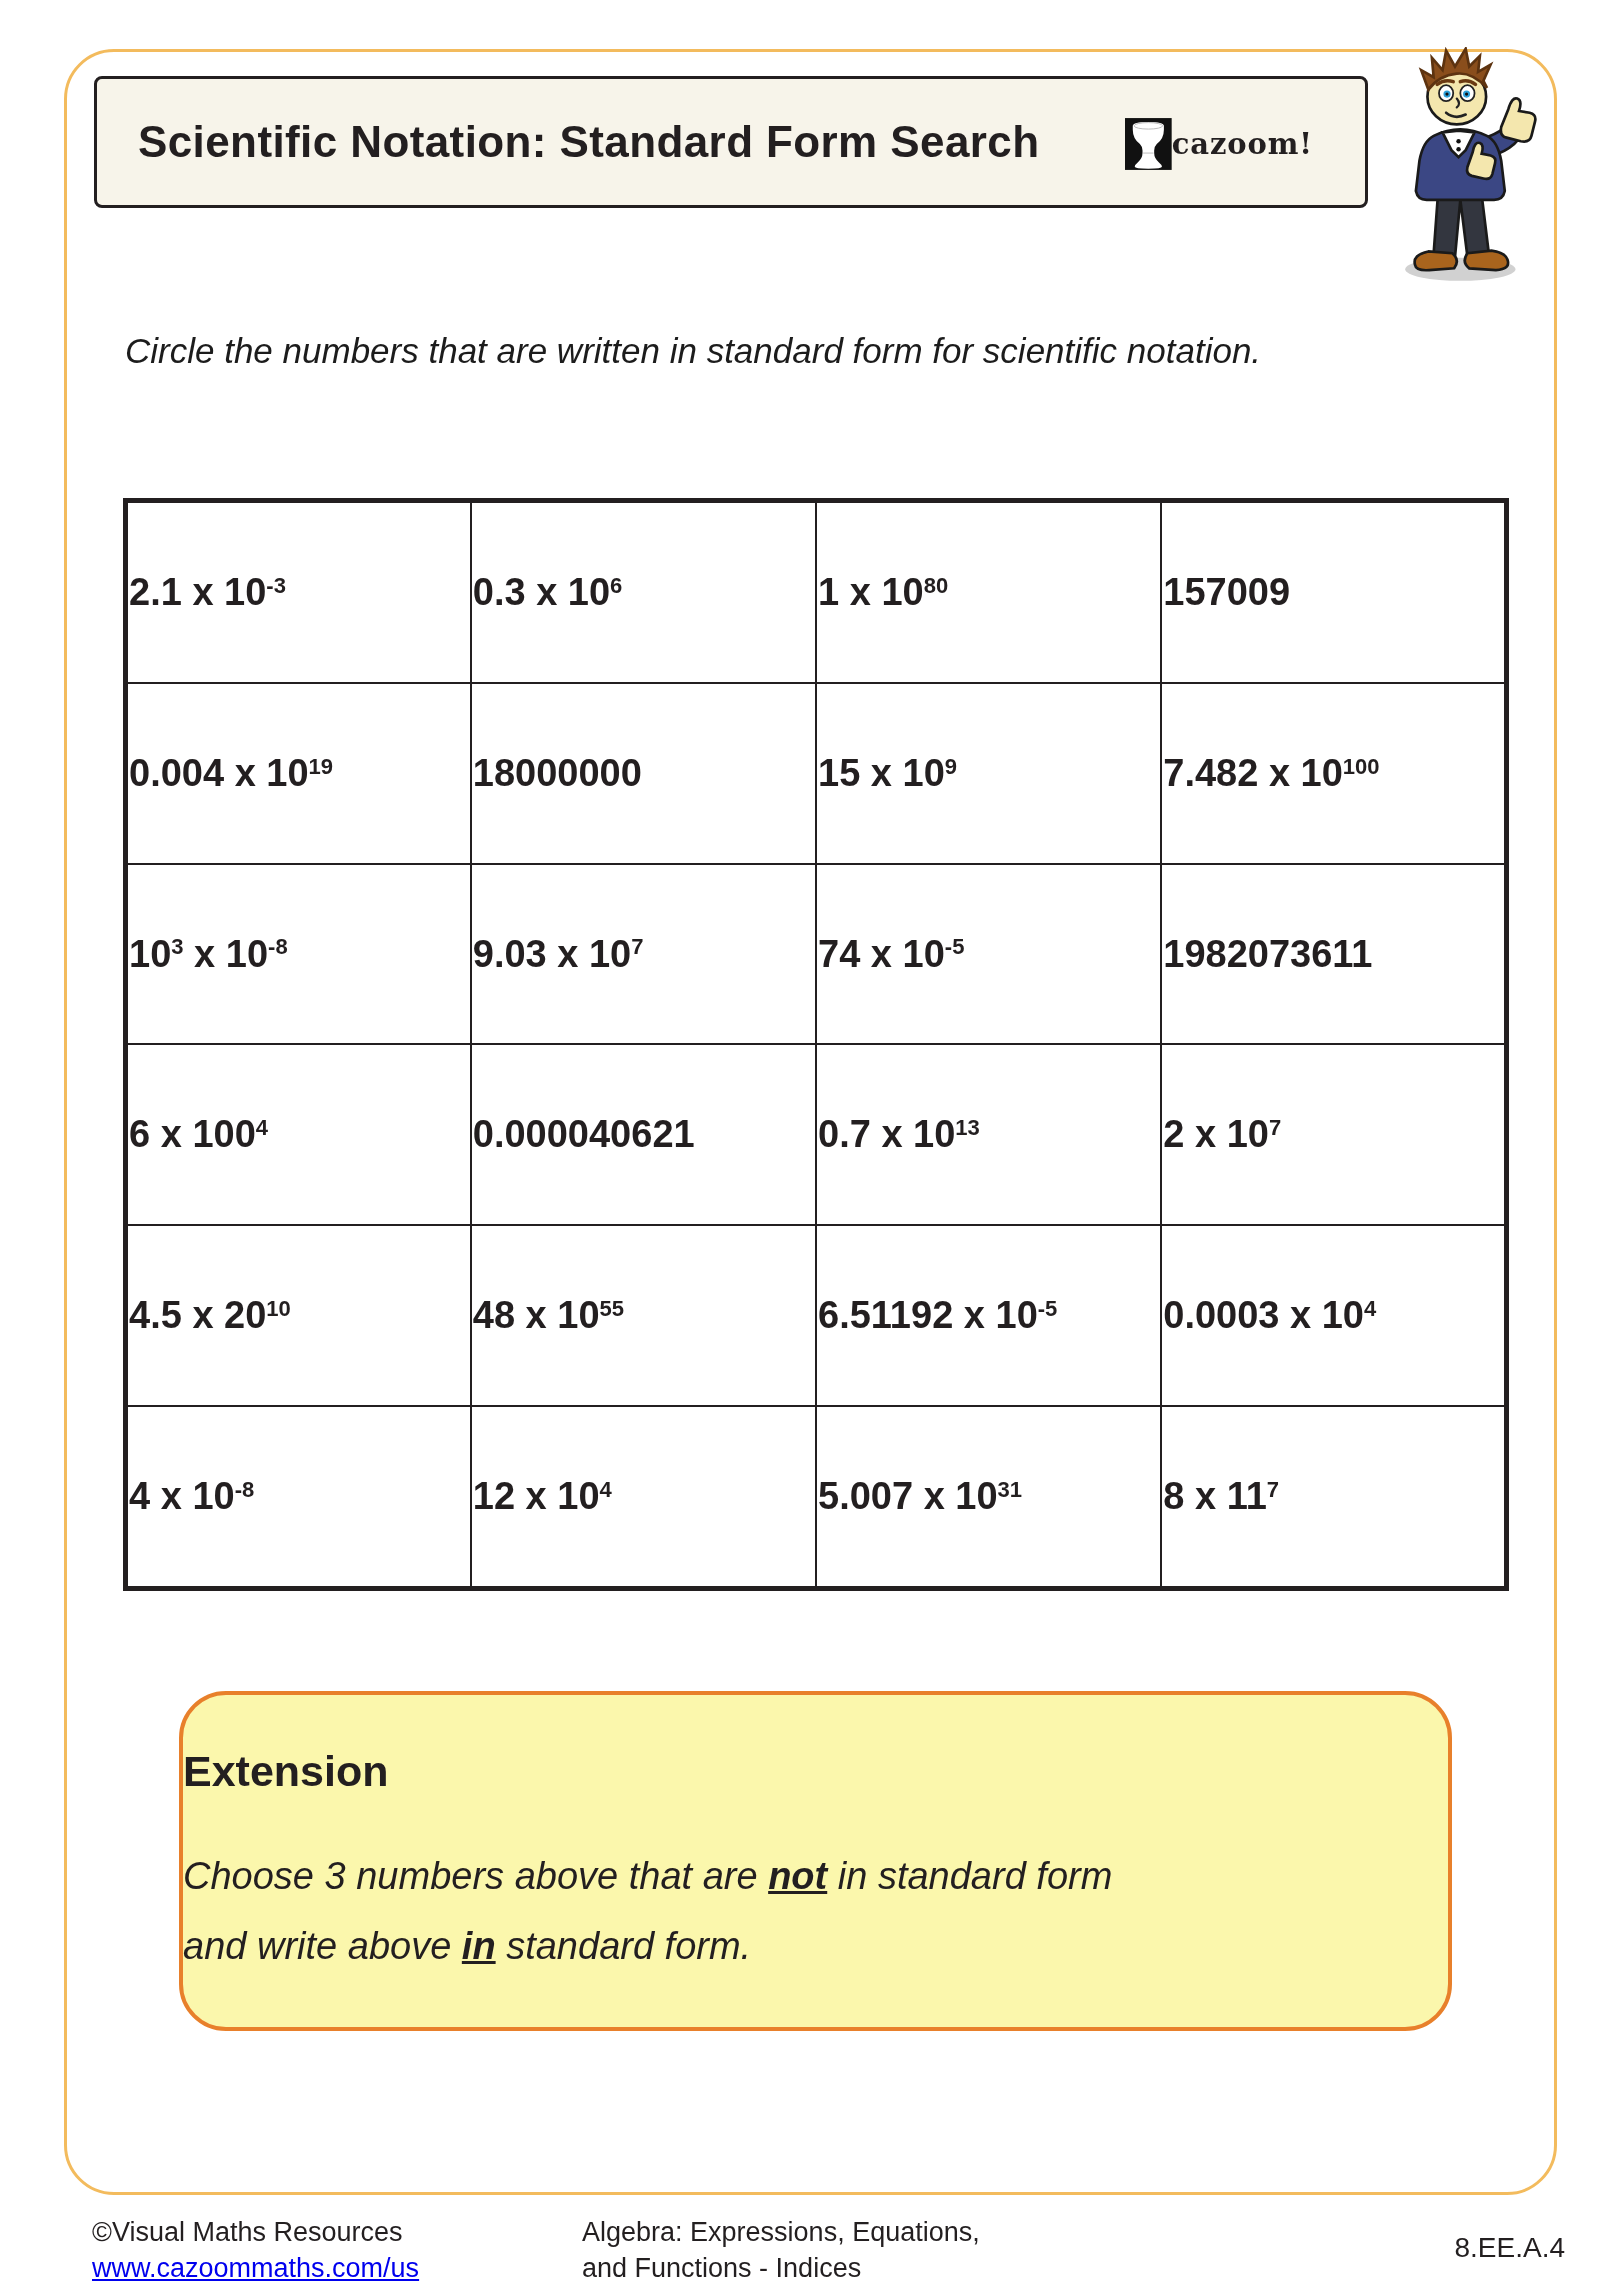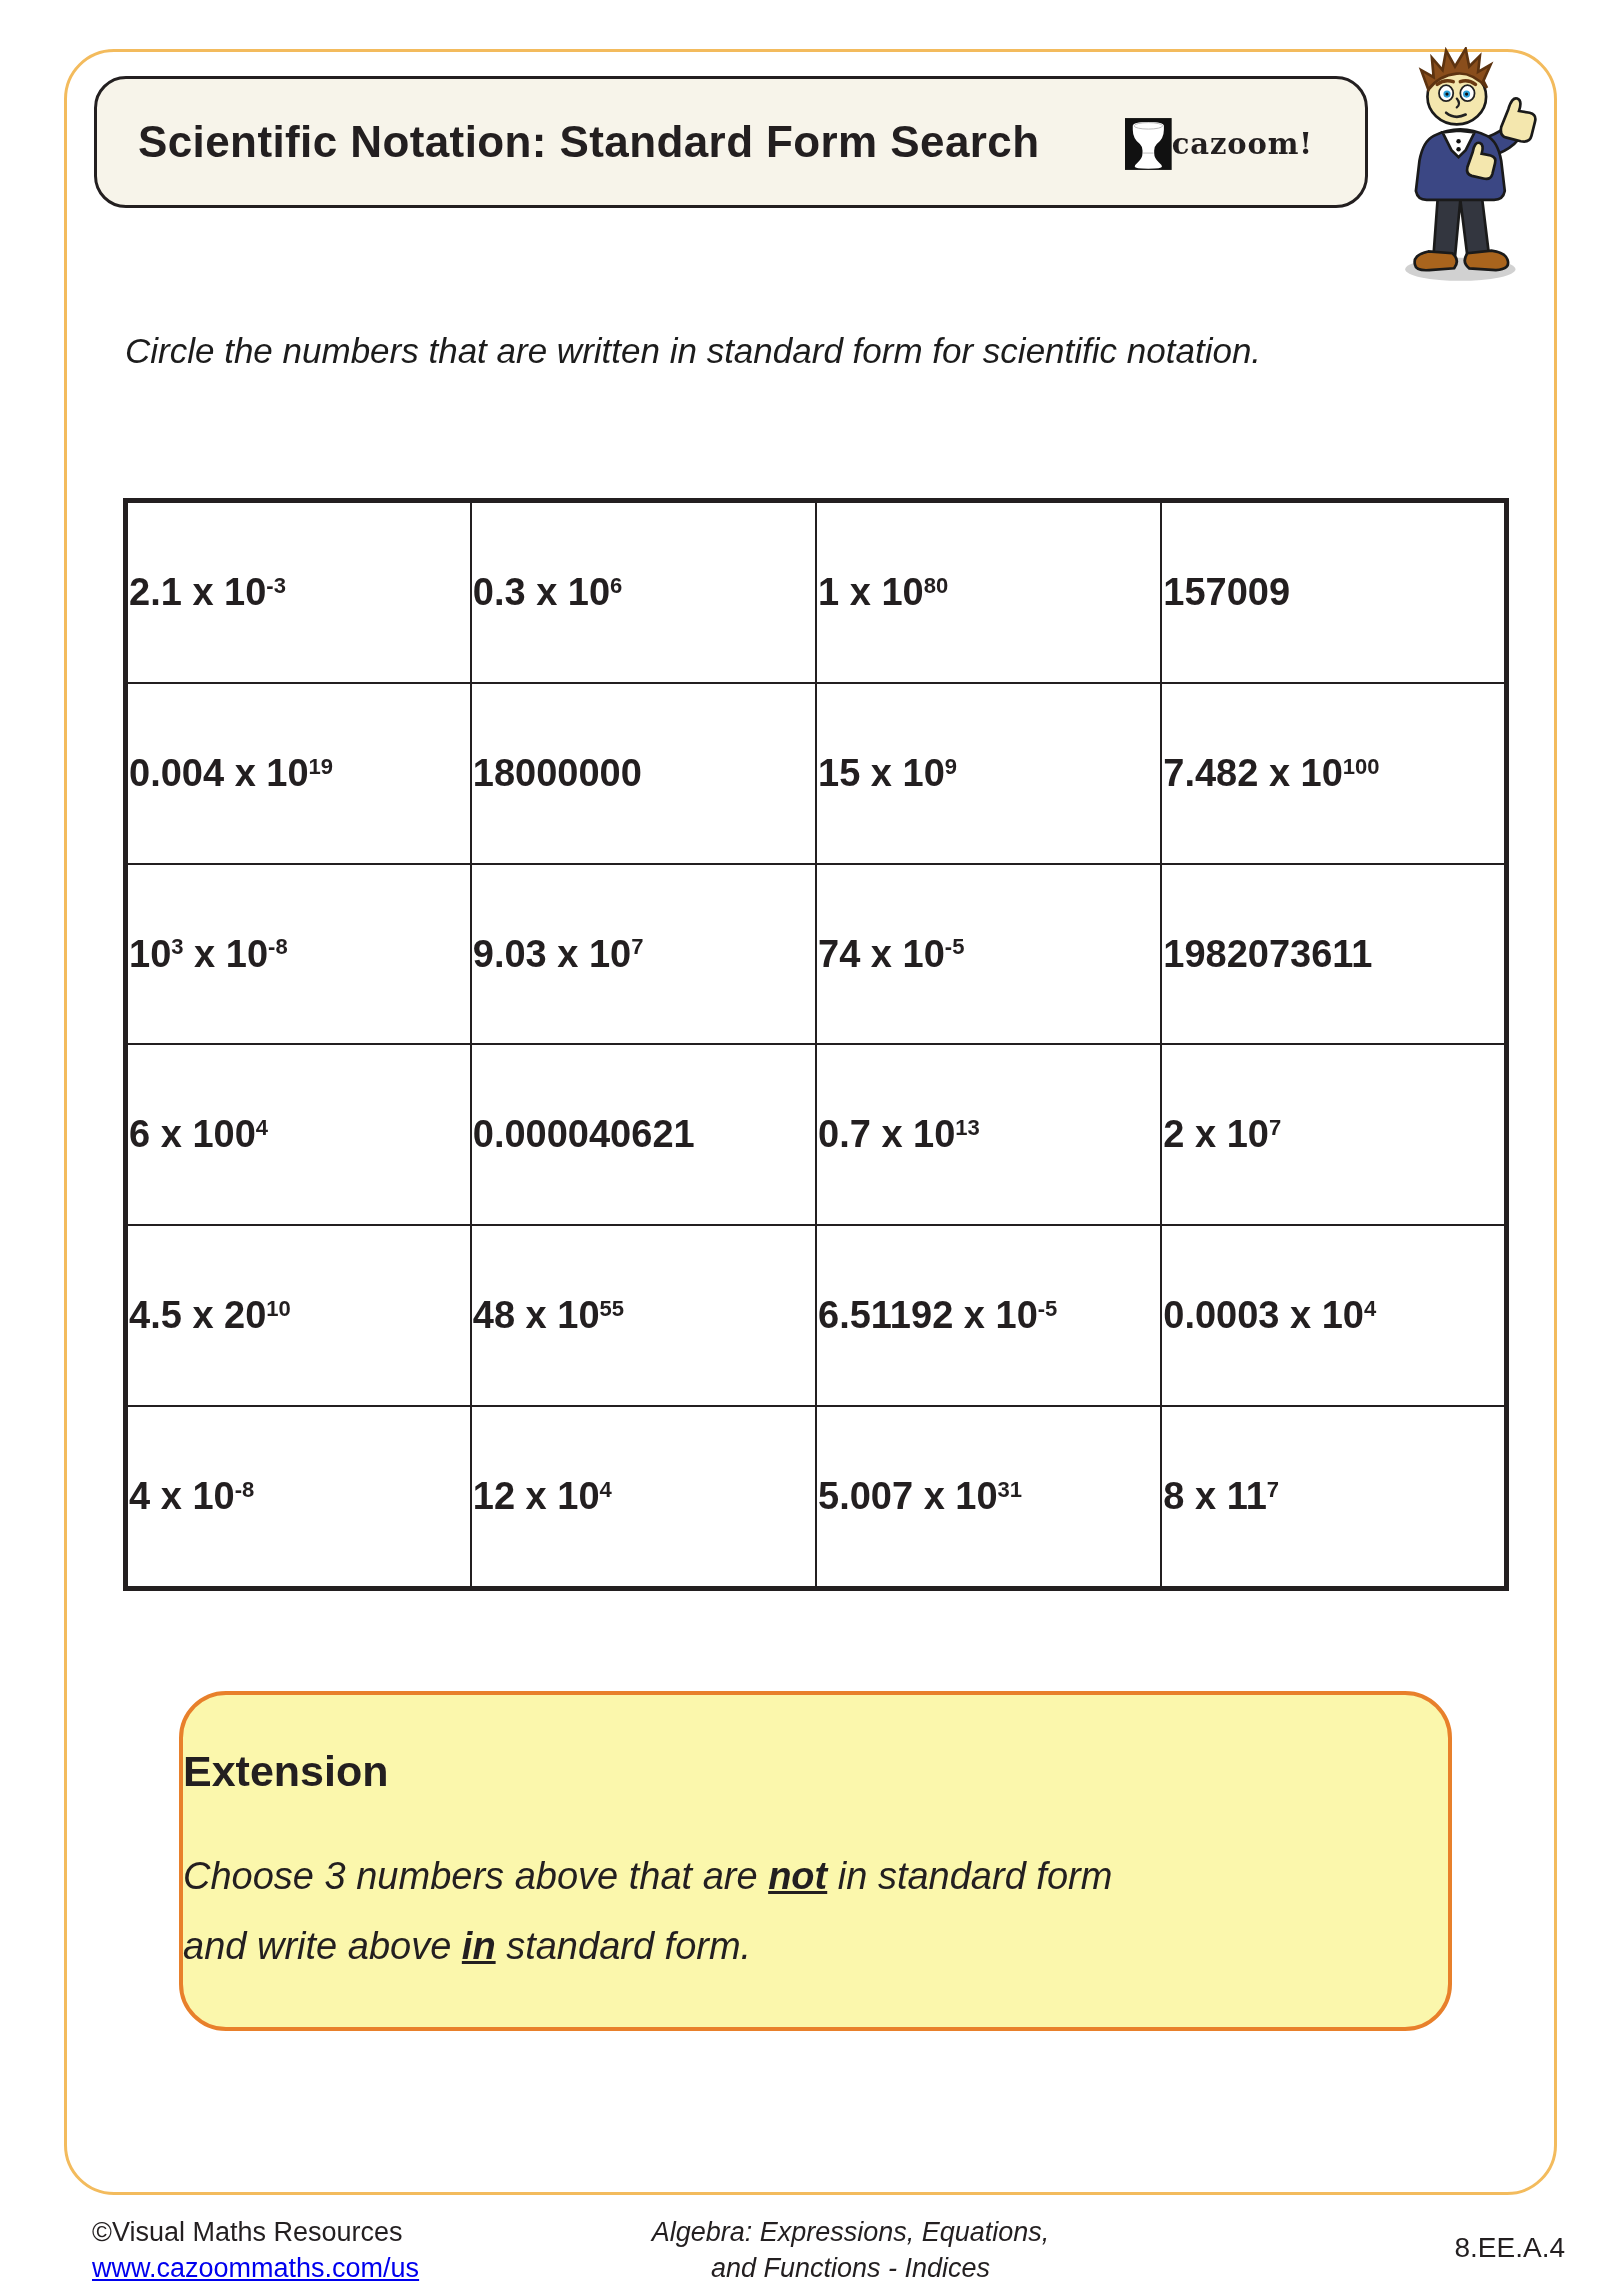--- a/index.html
+++ b/index.html
@@ -9,21 +9,21 @@
   }
   
   .frame{
     position:absolute;left:64px;top:49px;width:1487px;height:2140px;
     border:3.6px solid var(--frame-border,#F3BB5D);border-radius:50px;
   }
   
   .title-box{
     position:absolute;left:94px;top:76px;width:1274px;height:132px;
     background:var(--title-box-bg,#F7F4EA);
-    border:3.6px solid var(--box-border-dark,#231F20);border-radius:32px;
+    border:3.6px solid var(--box-border-dark,#231F20);border-radius:8px;
     box-sizing:border-box;display:flex;align-items:center;
   }
   .title-text{
     padding-left:41px;font-size:44px;font-weight:bold;letter-spacing:0.4px;
   }
   .logo{
     position:absolute;right:52px;top:11.6px;width:188px;height:106px;
     display:flex;flex-direction:row;align-items:center;
   }
   .logo-square{width:64px;height:72px;display:block;}
@@ -60,22 +60,22 @@
   }
   .ext-title{margin-top:52px;font-size:43px;font-weight:bold;}
   .ext-body{margin-top:45px;font-style:italic;font-size:38px;line-height:1.85;}
   .ext-strong{font-weight:bold;text-decoration:underline;}
   
   .footer-left{
     position:absolute;left:56px;top:2214px;font-size:27px;line-height:1.35;margin-left:36px;
   }
   .footer-link{color:var(--link-blue,#0000EE);text-decoration:underline;cursor:pointer;}
   .footer-center{
-    position:absolute;left:582px;top:2214px;width:537px;text-align:center;
-    font-size:27px;line-height:1.35;font-style:italic;
+    position:absolute;left:582px;top:2214px;width:537px;
+    font-size:27px;line-height:1.35;
   }
   .footer-right{position:absolute;right:57px;top:2232px;font-size:28px;}
 </style>
 </head>
 <body>
 
 <div class="sheet">
 
   <div class="frame"></div>
 

